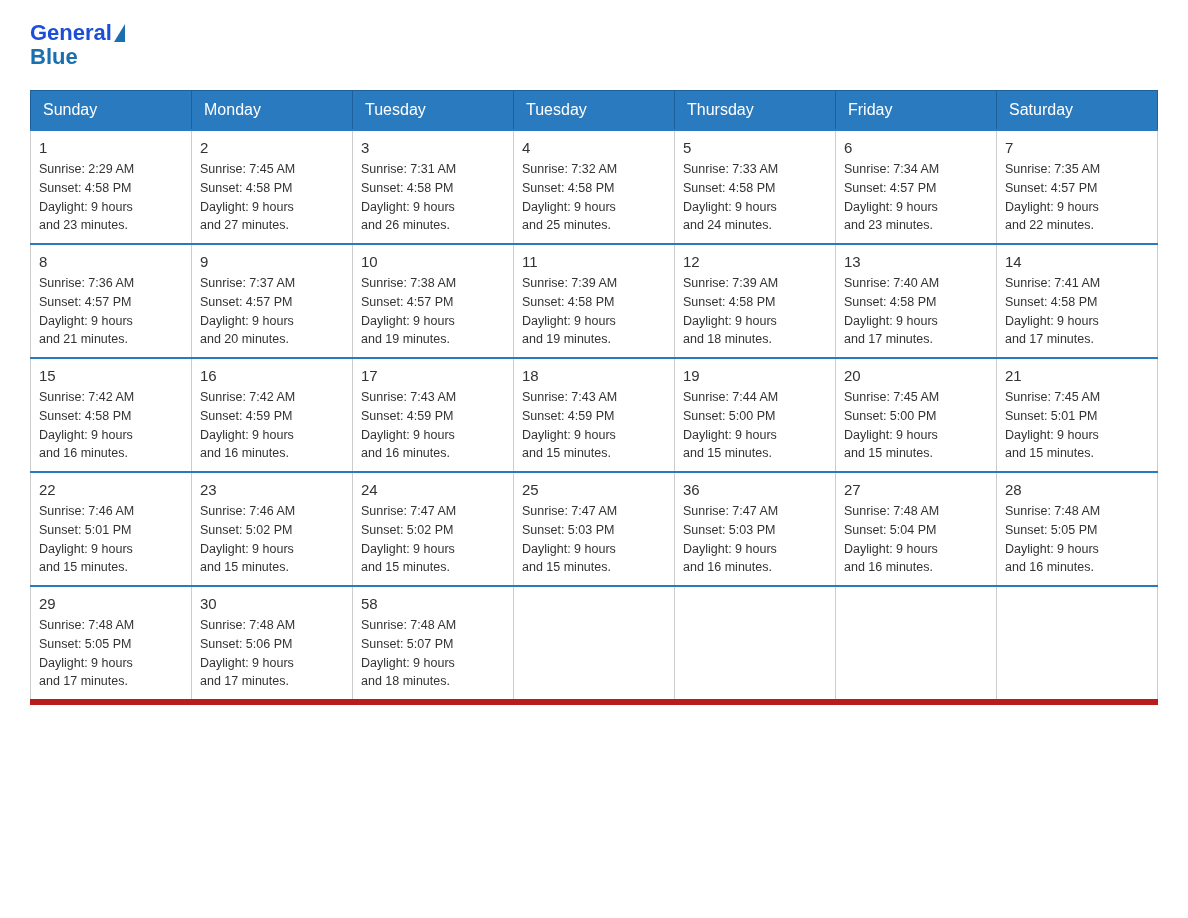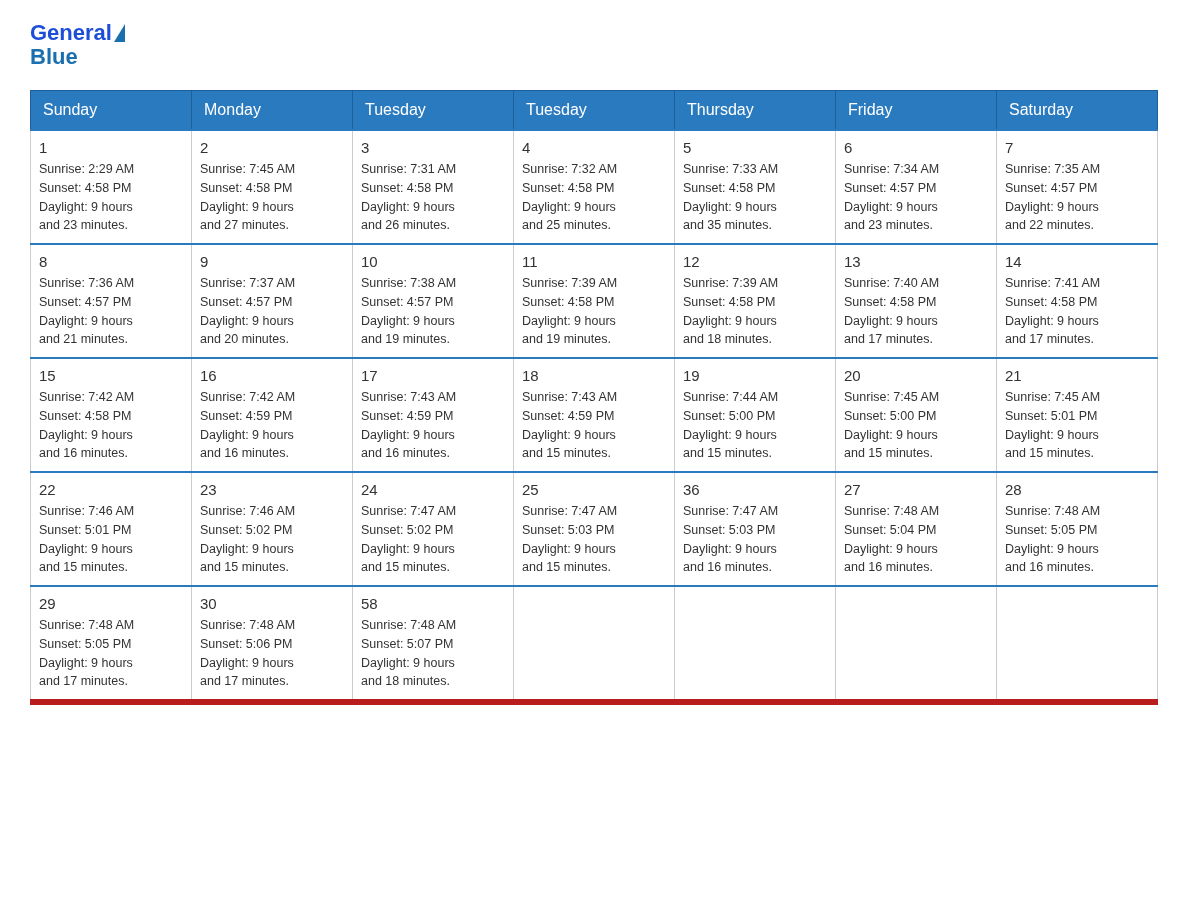--- a/index.html
+++ b/index.html
@@ -148,21 +148,21 @@
             <span>Daylight: 9 hours</span><br>
             <span>and 25 minutes.</span>
           </div>
         </td>
         <td>
           <span class="day-num">5</span>
           <div class="day-info">
             <span>Sunrise: 7:33 AM</span><br>
             <span>Sunset: 4:58 PM</span><br>
             <span>Daylight: 9 hours</span><br>
-            <span>and 35 minutes.</span>
+            <span>and 24 minutes.</span>
           </div>
         </td>
         <td>
           <span class="day-num">6</span>
           <div class="day-info">
             <span>Sunrise: 7:34 AM</span><br>
             <span>Sunset: 4:57 PM</span><br>
             <span>Daylight: 9 hours</span><br>
             <span>and 23 minutes.</span>
           </div>

